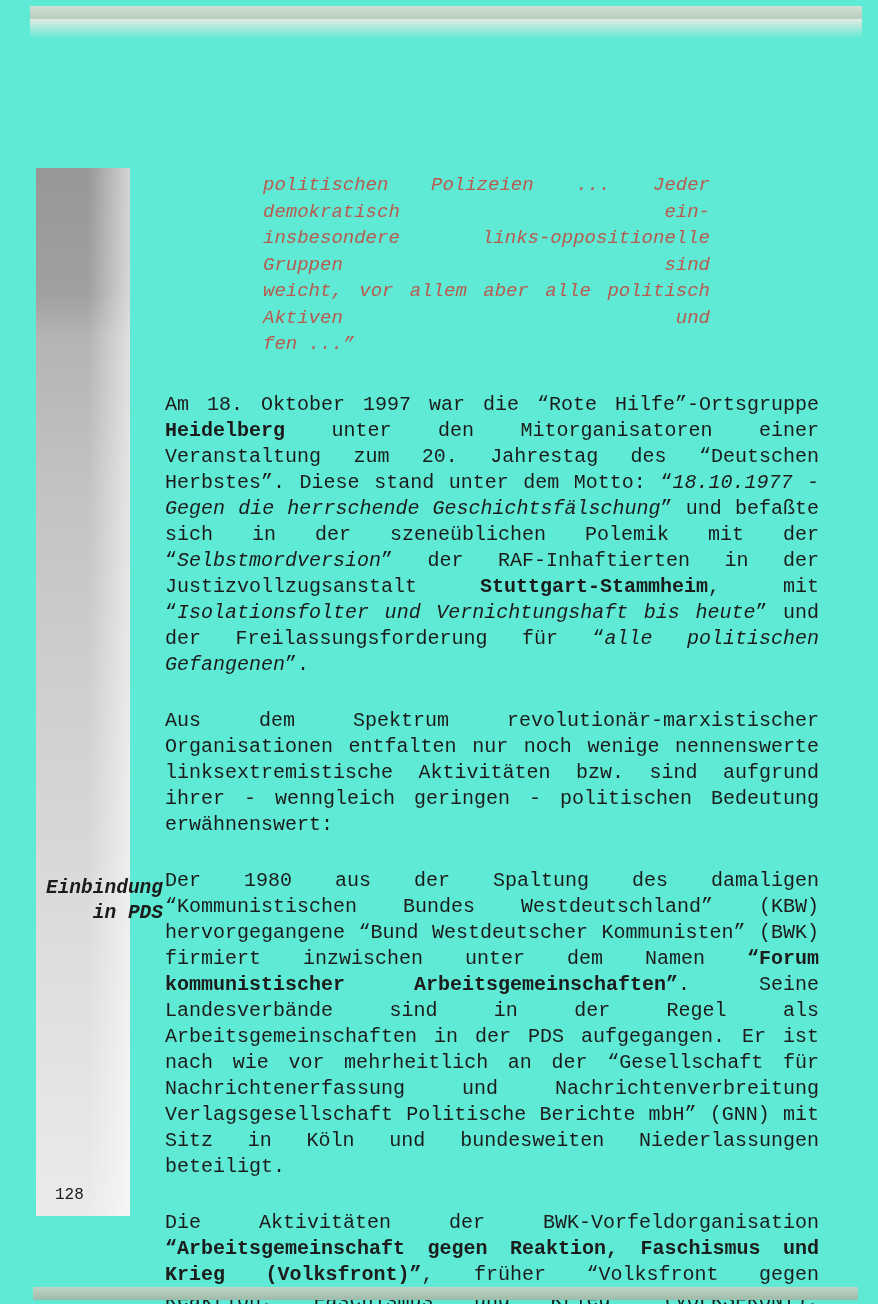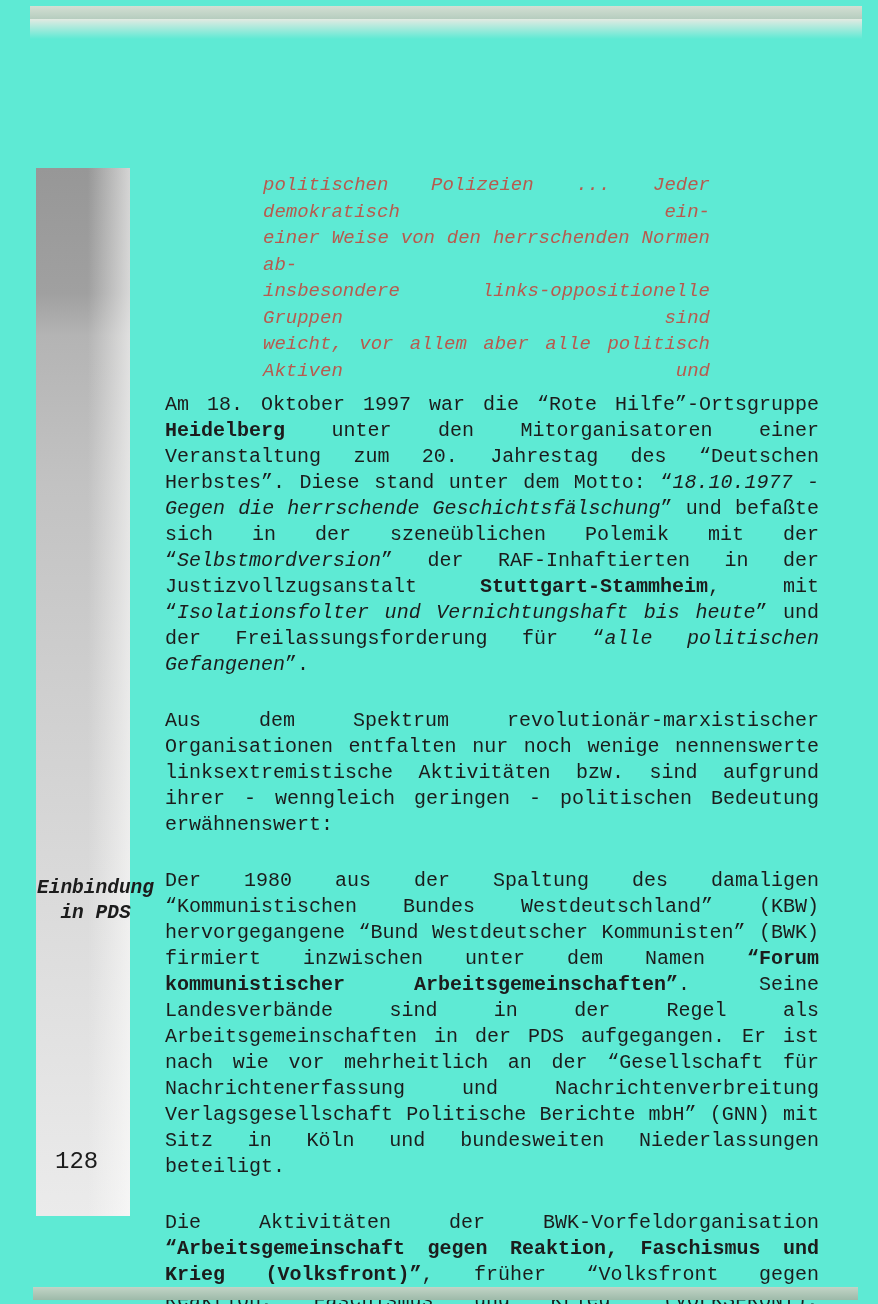--- a/index.html
+++ b/index.html
@@ -69,43 +69,43 @@
   .b { font-weight: bold; }
   .i { font-style: italic; }
   
   .margin-note {
     position: absolute;
     left: 28px; top: 876px; width: 135px;
     font-size: 19.5px;
     line-height: 25px;
     font-weight: bold;
     font-style: italic;
-    text-align: center;
+    text-align: right;
   }
   
   .page-number {
     position: absolute;
-    left: 55px; top: 1148px;
-    font-size: 24px;
+    left: 55px; top: 1186px;
+    font-size: 16px;
   }
 </style>
 </head>
 <body>
 
 <div class="page" style="--quote: #b85a4e; --band-top: #b6cdbf; --band-bottom: #9dbaa9; --text: #1c1c1c;">
 
   <div class="band band-top"></div>
   <div class="band band-top-soft"></div>
   <div class="scan-shadow"></div>
 
   <div class="quote">
       <div class="q-line">politischen Polizeien ... Jeder demokratisch ein-</div>
-      <div class="q-line">einer Weise von den herrschenden Normen ab-</div>
       <div class="q-line">insbesondere links-oppositionelle Gruppen sind</div>
       <div class="q-line">weicht, vor allem aber alle politisch Aktiven und</div>
+      <div class="q-line q-last">fen ...”</div>
     </div>
 
   <div class="bodycol">
     <p><span>Am 18. Oktober 1997 war die “Rote Hilfe”-Ortsgruppe </span><span class="b">Heidelberg</span><span> unter den Mitorganisatoren einer Veranstaltung zum 20. Jahrestag des “Deutschen Herbstes”. Diese stand unter dem Motto: “</span><span class="i">18.10.1977 - Gegen die herrschende Geschichtsfälschung</span><span>” und befaßte sich in der szeneüblichen Polemik mit der “</span><span class="i">Selbstmordversion</span><span>” der RAF-Inhaftierten in der Justizvollzugsanstalt </span><span class="b">Stuttgart-Stammheim</span><span>, mit “</span><span class="i">Isolationsfolter und Vernichtungshaft bis heute</span><span>” und der Freilassungsforderung für “</span><span class="i">alle politischen Gefangenen</span><span>”.</span></p>
     <p><span>Aus dem Spektrum revolutionär-marxistischer Organisationen entfalten nur noch wenige nennenswerte linksextremistische Aktivitäten bzw. sind aufgrund ihrer - wenngleich geringen - politischen Bedeutung erwähnenswert:</span></p>
     <p><span>Der 1980 aus der Spaltung des damaligen “Kommunistischen Bundes Westdeutschland” (KBW) hervorgegangene “Bund Westdeutscher Kommunisten” (BWK) firmiert inzwischen unter dem Namen </span><span class="b">“Forum kommunistischer Arbeitsgemeinschaften”</span><span>. Seine Landesverbände sind in der Regel als Arbeitsgemeinschaften in der PDS aufgegangen. Er ist nach wie vor mehrheitlich an der “Gesellschaft für Nachrichtenerfassung und Nachrichtenverbreitung Verlagsgesellschaft Politische Berichte mbH” (GNN) mit Sitz in Köln und bundesweiten Niederlassungen beteiligt.</span></p>
     <p><span>Die Aktivitäten der BWK-Vorfeldorganisation </span><span class="b">“Arbeitsgemeinschaft gegen Reaktion, Faschismus und Krieg (Volksfront)”</span><span>, früher “Volksfront gegen Reaktion, Faschismus und Krieg” (VOLKSFRONT), erschöpfen sich weitgehend in der Mitherausgabe der vierzehntäglich erscheinenden “Antifaschistischen Nachrichten”.</span></p>
   </div>
 
   <div class="margin-note">

